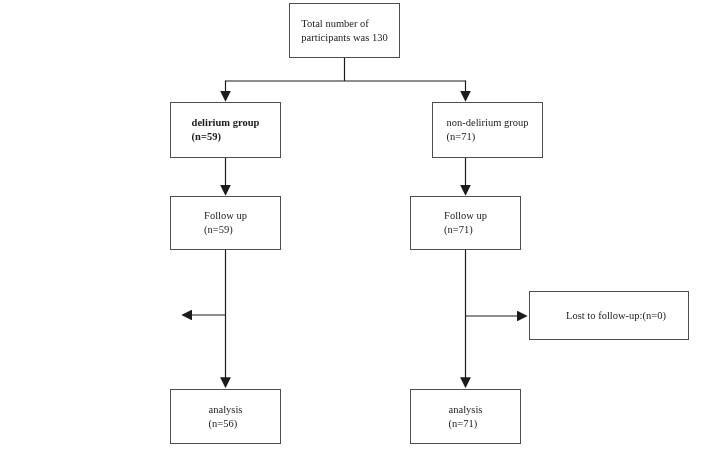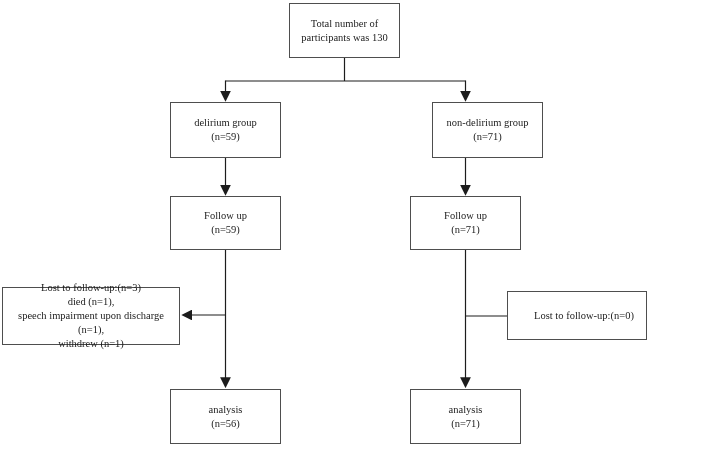--- a/index.html
+++ b/index.html
@@ -24,35 +24,34 @@
     pointer-events: none;
   }
   .box {
     position: absolute;
     box-sizing: border-box;
     background: #ffffff;
     border: 1.4px solid #4e4e4e;
     display: flex;
     align-items: center;
     justify-content: center;
-    text-align: center;
     white-space: pre-line;
     font-size: 10.5px;
     line-height: 14px;
     color: #1c1c1c;
     padding: 2px;
   }
   
   .box-total        { left: 289px; top: 3px;   width: 111px; height: 55px; }
-  .box-delirium     { left: 170px; top: 102px; width: 111px; height: 56px; }
+  .box-delirium     { left: 170px; top: 102px; width: 111px; height: 56px; font-weight: bold; }
   .box-nondelirium  { left: 432px; top: 102px; width: 111px; height: 56px; }
   .box-followup-l   { left: 170px; top: 196px; width: 111px; height: 54px; }
   .box-followup-r   { left: 410px; top: 196px; width: 111px; height: 54px; }
   .box-lost-l       { left: 2px;   top: 287px; width: 178px; height: 58px; }
-  .box-lost-r       { left: 507px; top: 291px; width: 140px; height: 49px; padding-left: 16px; }
+  .box-lost-r       { left: 529px; top: 291px; width: 160px; height: 49px; padding-left: 16px; }
   .box-analysis-l   { left: 170px; top: 389px; width: 111px; height: 55px; }
   .box-analysis-r   { left: 410px; top: 389px; width: 111px; height: 55px; }
 </style>
 </head>
 <body>
 
 <div class="diagram">
 
   <svg class="connectors" viewBox="0 0 708 449" xmlns="http://www.w3.org/2000/svg">
     <defs>
@@ -81,24 +80,20 @@
 
   <div class="box box-nondelirium">non-delirium group
 (n=71)</div>
 
   <div class="box box-followup-l">Follow up
 (n=59)</div>
 
   <div class="box box-followup-r">Follow up
 (n=71)</div>
 
-  <div class="box box-lost-l">Lost to follow-up:(n=3)
-died (n=1),
-speech impairment upon discharge (n=1),
-withdrew (n=1)</div>
 
   <div class="box box-lost-r">Lost to follow-up:(n=0)</div>
 
   <div class="box box-analysis-l">analysis
 (n=56)</div>
 
   <div class="box box-analysis-r">analysis
 (n=71)</div>
 
 </div>

